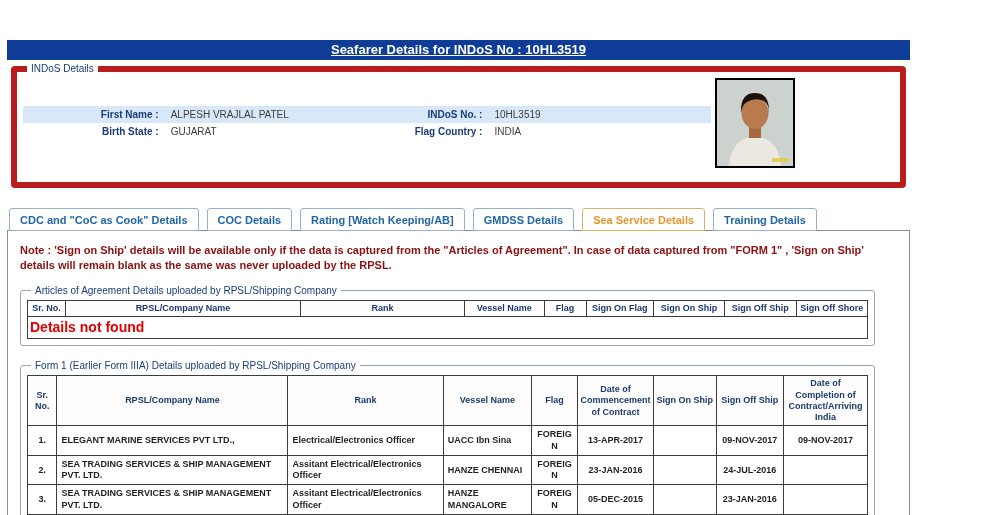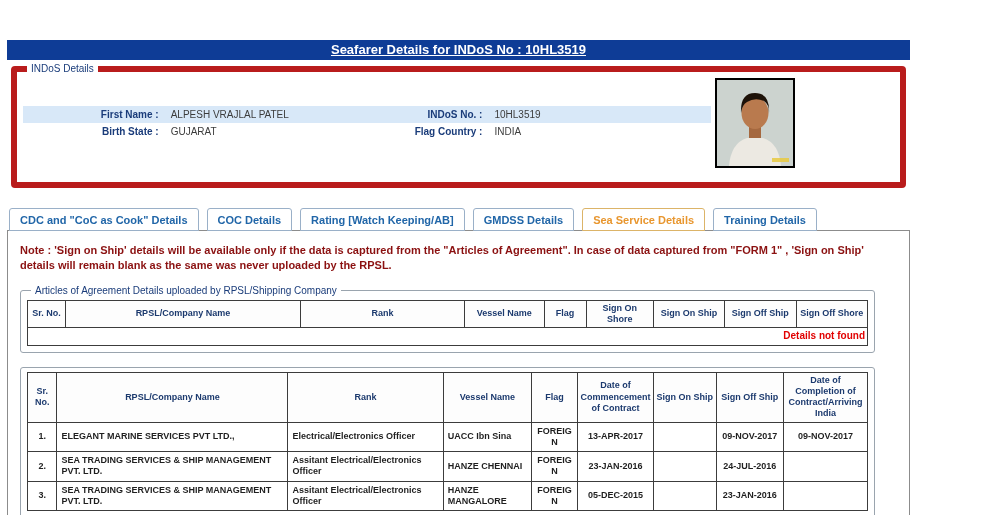--- a/index.html
+++ b/index.html
@@ -106,22 +106,22 @@
     color: #1f1f1f;
     padding: 3px 4px;
     line-height: 1.25;
     vertical-align: middle;
     word-wrap: break-word;
   }
   .data-table td.a-center { text-align: center; }
   .data-table td.a-left { text-align: left; margin-top: 16px; }
   .data-table td.empty {
     color: var(--empty-message-color, #e10000);
-    text-align: right;
-    font-size: 10px;
+    text-align: left;
+    font-size: 14px;
     font-weight: bold;
     padding: 2px;
   }
 </style>
 </head>
 <body>
 
 <div class="page">
 
   <div class="header-bar">
@@ -190,35 +190,36 @@
             <col style="width: 8.5%;">
             <col style="width: 8.5%;">
           </colgroup>
           <thead>
             <tr>
               <th>Sr. No.</th>
               <th>RPSL/Company Name</th>
               <th>Rank</th>
               <th>Vessel Name</th>
               <th>Flag</th>
-              <th>Sign On Shore</th>
+              <th>Sign On Flag</th>
               <th>Sign On Ship</th>
               <th>Sign Off Ship</th>
               <th>Sign Off Shore</th>
             </tr>
           </thead>
           <tbody>
             <tr>
               <td class="empty" colspan="9">Details not found</td>
             </tr>
           </tbody>
         </table>
     </fieldset>
 
     <fieldset class="data-fs">
+      <legend>Form 1 (Earlier Form IIIA) Details uploaded by RPSL/Shipping Company</legend>
       <table class="data-table" id="form1-table">
           <colgroup>
             <col style="width: 3.5%;">
             <col style="width: 27.5%;">
             <col style="width: 18.5%;">
             <col style="width: 10.5%;">
             <col style="width: 5.5%;">
             <col style="width: 9%;">
             <col style="width: 7.5%;">
             <col style="width: 8%;">

